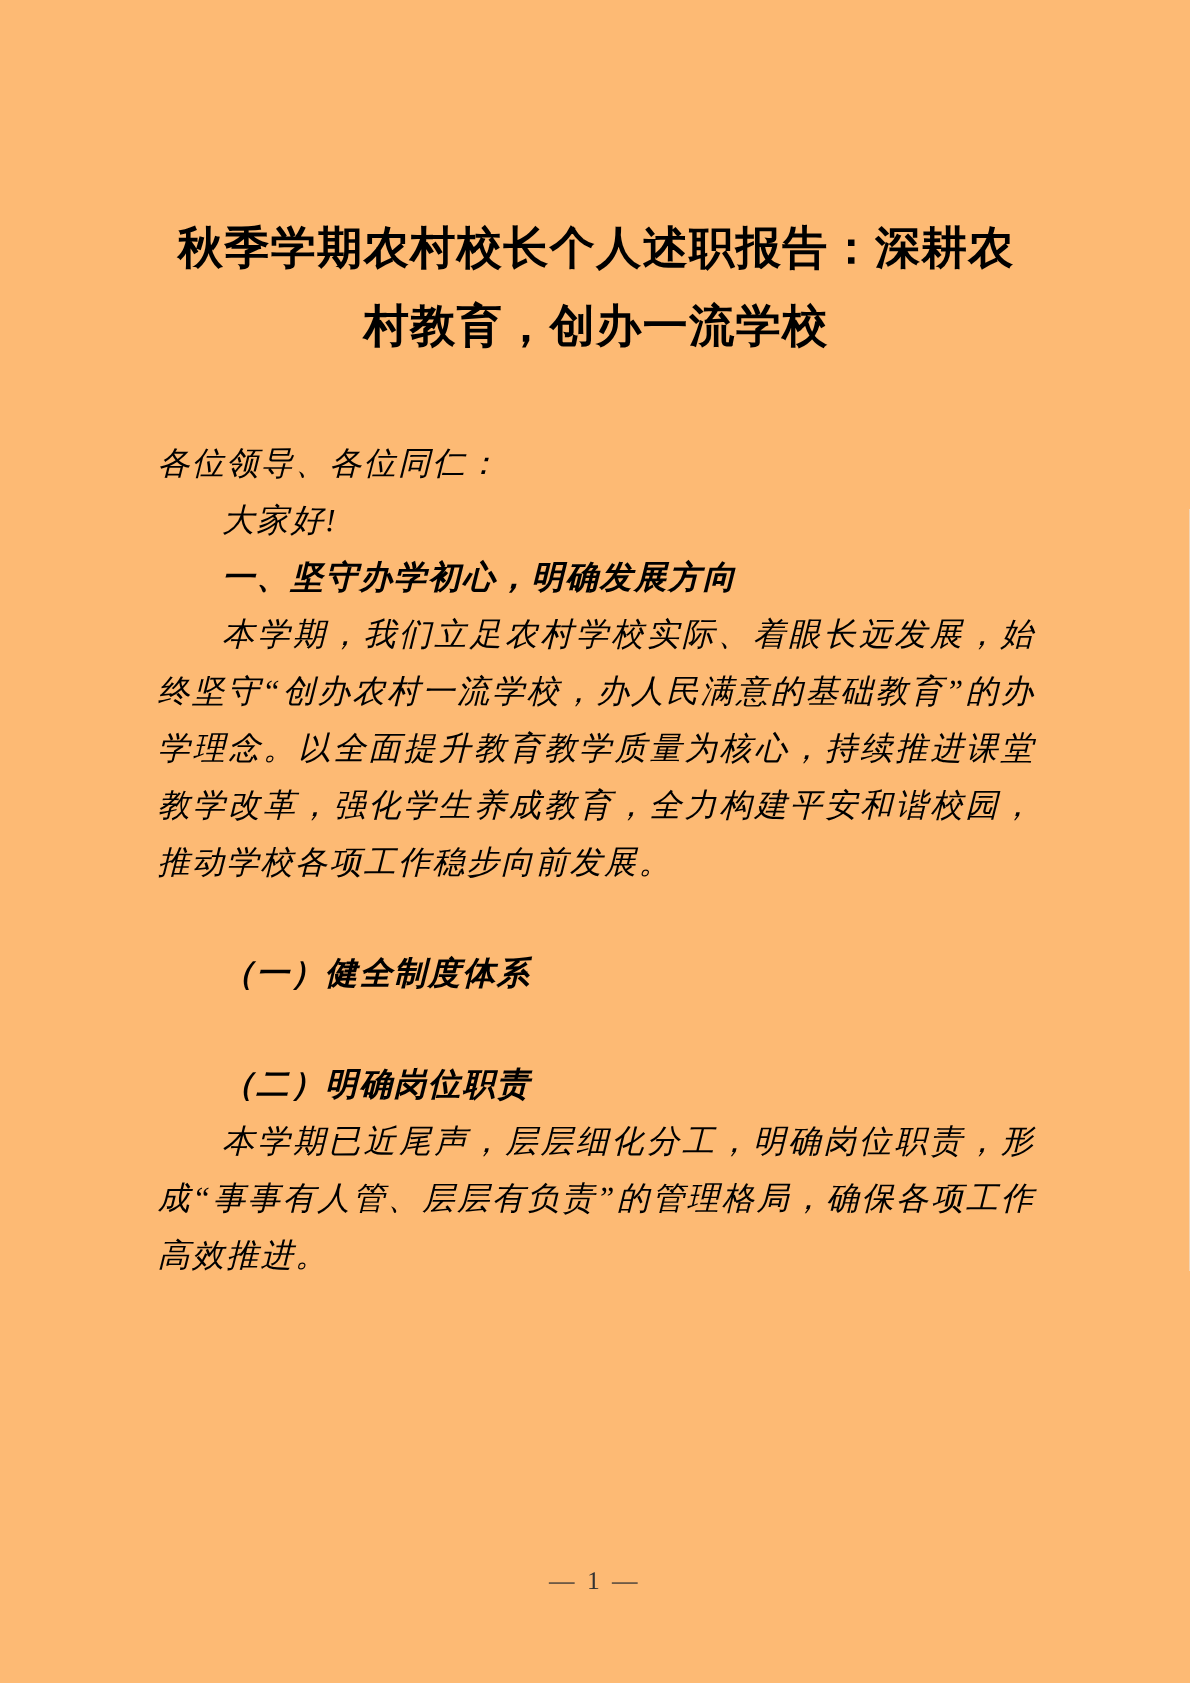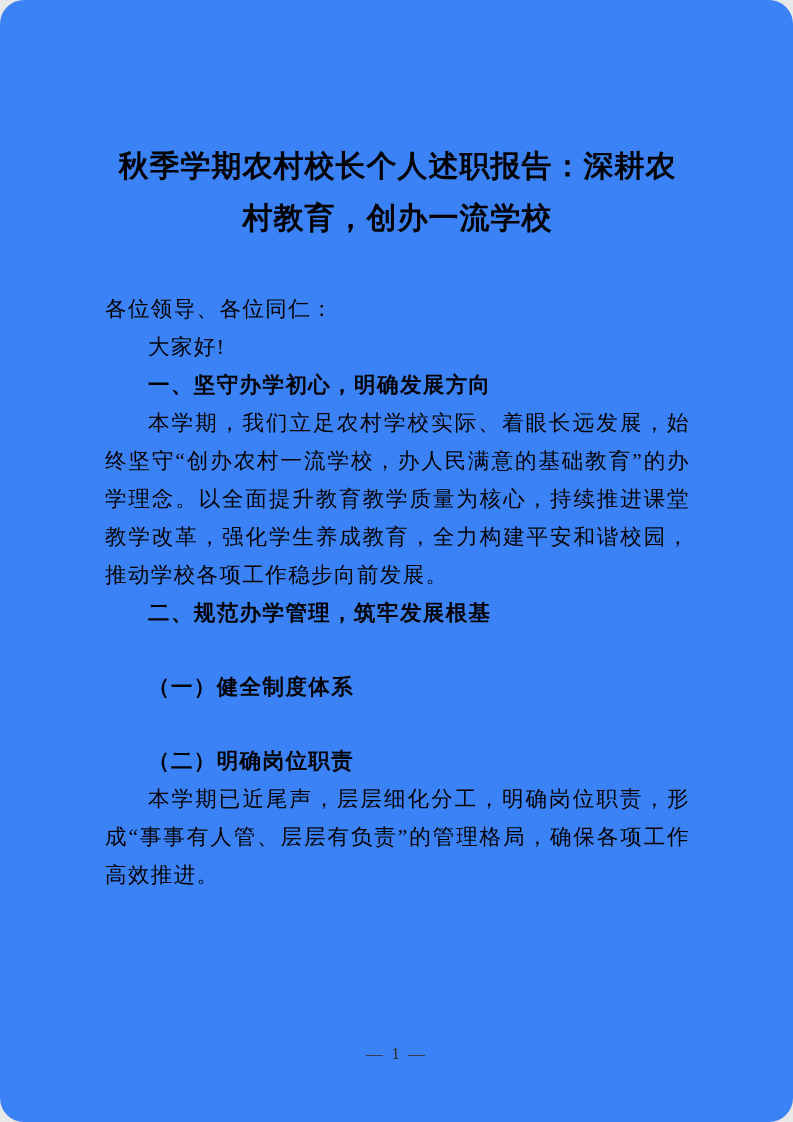--- a/index.html
+++ b/index.html
@@ -5,45 +5,45 @@
   html, body {
     margin: 0;
     padding: 0;
     background: #e9e9e9;
   }
   .page {
     position: relative;
     width: 793px;
     height: 1122px;
     margin: 0 auto;
-    background: #3b82f6;
+    background: #fdba74;
     overflow: hidden;
     font-family: "Liberation Serif", "DejaVu Serif", serif;
     color: #000000;
     box-sizing: border-box;
     padding: 140px 103px 0 105px;
-    border-radius: 24px;
   }
   .doc-title {
     font-size: 30px;
     font-weight: 700;
     line-height: 52px;
     text-align: center;
     letter-spacing: 1px;
     margin: 0 0 46px 0;
     color: #000000;
   }
   .doc-body p {
     margin: 0;
     font-size: 21.5px;
     line-height: 38px;
     letter-spacing: 1.4px;
     text-align: justify;
     text-justify: inter-ideograph;
     font-weight: 400;
+    font-style: italic;
   }
   .doc-body p.indent {
     text-indent: 2em;
   }
   .doc-body p.heading {
     font-weight: 700;
     text-indent: 2em;
   }
   .doc-body p.subheading {
     font-weight: 700;
@@ -66,21 +66,20 @@
 
 <div class="page">
 
   <h1 class="doc-title">秋季学期农村校长个人述职报告：深耕农村教育，创办一流学校</h1>
 
   <div class="doc-body">
     <p class="salutation">各位领导、各位同仁：</p>
     <p class="indent">大家好!</p>
     <p class="heading">一、坚守办学初心，明确发展方向</p>
     <p class="indent">本学期，我们立足农村学校实际、着眼长远发展，始终坚守“创办农村一流学校，办人民满意的基础教育”的办学理念。以全面提升教育教学质量为核心，持续推进课堂教学改革，强化学生养成教育，全力构建平安和谐校园，推动学校各项工作稳步向前发展。</p>
-    <p class="heading">二、规范办学管理，筑牢发展根基</p>
     <p class="subheading">（一）健全制度体系</p>
     <p class="subheading">（二）明确岗位职责</p>
     <p class="indent">本学期已近尾声，层层细化分工，明确岗位职责，形成“事事有人管、层层有负责”的管理格局，确保各项工作高效推进。</p>
   </div>
 
   <div class="page-footer">— 1 —</div>
 
 </div>
 
 </body></html>

